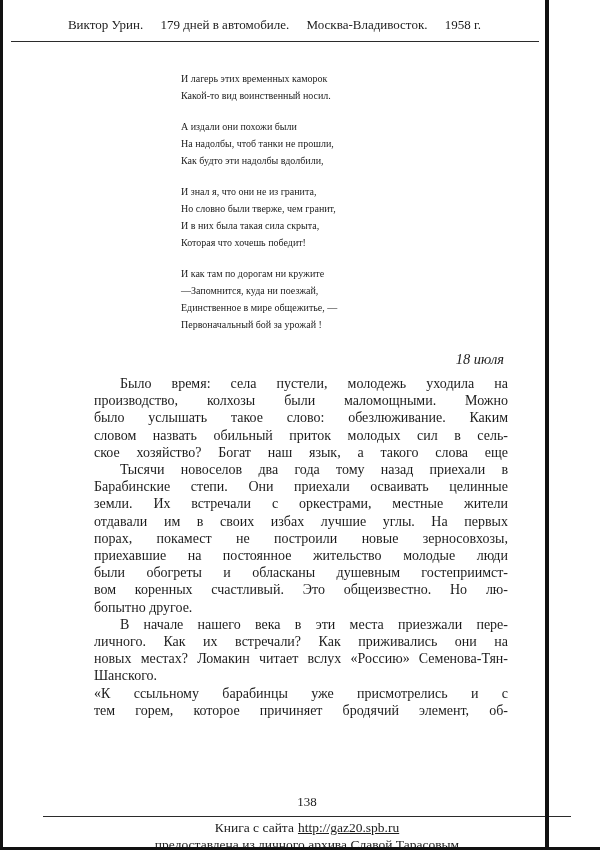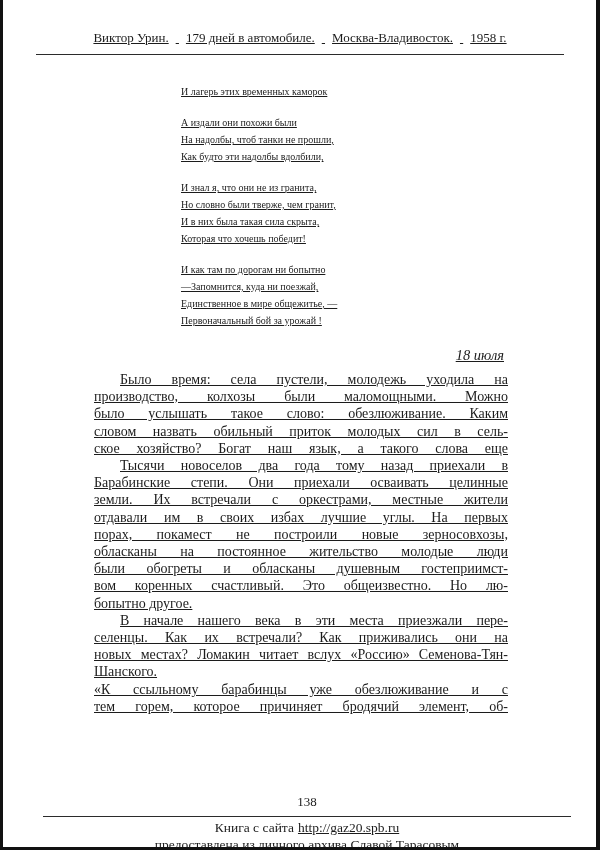--- a/index.html
+++ b/index.html
@@ -4,21 +4,21 @@
 <style>
   * { margin:0; padding:0; box-sizing:border-box; }
   html, body { width:600px; height:850px; }
   body {
     background:#ffffff;
     color:#1c1c1c;
     font-family:"Liberation Serif","DejaVu Serif",serif;
     position:relative;
     overflow:hidden;
   }
-  .page { position:relative; width:600px; height:850px; padding-top:30px;text-decoration:underline; }
+  .page { position:relative; width:549px; height:850px; padding-top:17px; }
 
   
   .edge { position:absolute; background:#111111; z-index:5; }
   .edge-left  { left:0; top:0; width:3px; height:850px; }
   .edge-right { right:0; top:0; width:4px; height:850px; }
   .edge-bottom{ left:0; bottom:0; width:600px; height:3px; }
 
   .header { text-align:center; font-size:13px; white-space:nowrap; }
   .hpart { margin:0 7px; }
   .rule {
@@ -61,34 +61,35 @@
     <span class="hpart">Виктор Урин.</span>
     <span class="hpart">179 дней в автомобиле.</span>
     <span class="hpart">Москва-Владивосток.</span>
     <span class="hpart">1958 г.</span>
   </div>
   <hr class="rule">
 
   <section class="poem">
     <div class="stanza">
         <div class="pline">И лагерь этих временных каморок</div>
+        <div class="pline">Какой-то вид воинственный носил.</div>
       </div>
     <div class="stanza">
         <div class="pline">А издали они похожи были</div>
         <div class="pline">На надолбы, чтоб танки не прошли,</div>
         <div class="pline">Как будто эти надолбы вдолбили,</div>
       </div>
     <div class="stanza">
         <div class="pline">И знал я, что они не из гранита,</div>
         <div class="pline">Но словно были тверже, чем гранит,</div>
         <div class="pline">И в них была такая сила скрыта,</div>
         <div class="pline">Которая что хочешь победит!</div>
       </div>
     <div class="stanza">
-        <div class="pline">И как там по дорогам ни бопытно</div>
+        <div class="pline">И как там по дорогам ни кружите</div>
         <div class="pline">—Запомнится, куда ни поезжай,</div>
         <div class="pline">Единственное в мире общежитье, —</div>
         <div class="pline">Первоначальный бой за урожай !</div>
       </div>
   </section>
 
   <div class="date">18 июля</div>
 
   <section class="bodytext">
     <div class="para">
@@ -97,33 +98,33 @@
         <div class="line">было услышать такое слово: обезлюживание. Каким</div>
         <div class="line">словом назвать обильный приток молодых сил в сель-</div>
         <div class="line">ское хозяйство? Богат наш язык, а такого слова еще</div>
       </div>
     <div class="para">
         <div class="line">Тысячи новоселов два года тому назад приехали в</div>
         <div class="line">Барабинские степи. Они приехали осваивать целинные</div>
         <div class="line">земли. Их встречали с оркестрами, местные жители</div>
         <div class="line">отдавали им в своих избах лучшие углы. На первых</div>
         <div class="line">порах, покамест не построили новые зерносовхозы,</div>
-        <div class="line">обласканы на постоянное жительство молодые люди</div>
+        <div class="line">приехавшие на постоянное жительство молодые люди</div>
         <div class="line">были обогреты и обласканы душевным гостеприимст-</div>
         <div class="line">вом коренных счастливый. Это общеизвестно. Но лю-</div>
         <div class="line last">бопытно другое.</div>
       </div>
     <div class="para">
         <div class="line">В начале нашего века в эти места приезжали пере-</div>
-        <div class="line">селенцы. Как их встречали? Как приживались они на</div>
+        <div class="line">личного. Как их встречали? Как приживались они на</div>
         <div class="line">новых местах? Ломакин читает вслух «Россию» Семенова-Тян-</div>
         <div class="line last">Шанского.</div>
       </div>
     <div class="para no-indent">
-        <div class="line">«К ссыльному барабинцы уже обезлюживание и с</div>
+        <div class="line">«К ссыльному барабинцы уже присмотрелись и с</div>
         <div class="line">тем горем, которое причиняет бродячий элемент, об-</div>
       </div>
   </section>
 
   <div class="footer">
     <div class="page-number">138</div>
     <hr class="frule">
     <div class="src-line">
       <span>Книга с сайта</span><span class="url">http://gaz20.spb.ru</span>
     </div>

